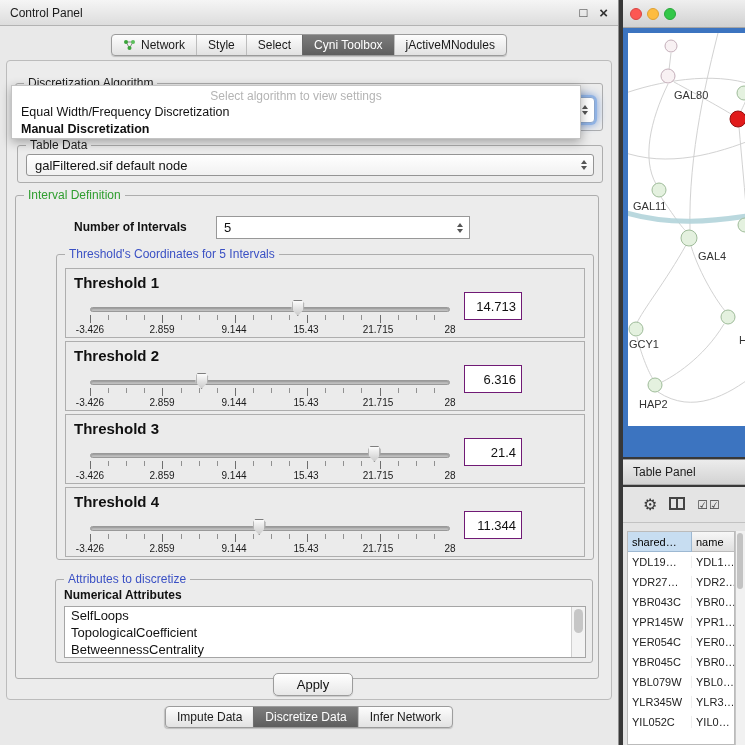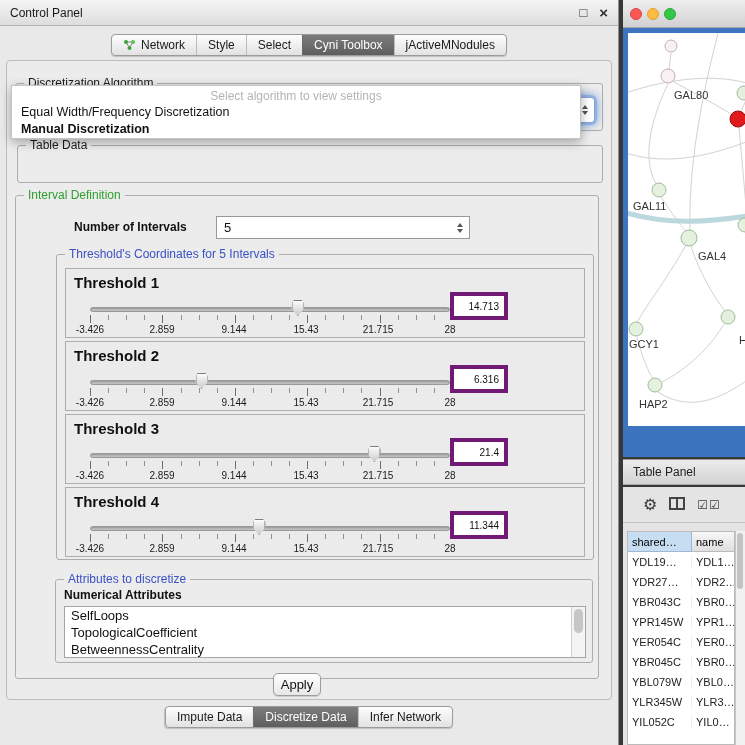--- a/index.html
+++ b/index.html
@@ -51,31 +51,31 @@
   .ths-group { position:absolute; left:40px; top:58px; width:538px; height:306px; border:1px solid #adadad; border-radius:3px; padding-top:13px; }
   .th-box { position:relative; height:70px; margin:0 8px 3px; border:1px solid #aeaeae; background:#ebebeb; }
   .th-label { position:absolute; left:8px; top:5px; font-size:15px; font-weight:bold; color:#111; }
   .slider { position:absolute; left:24px; top:24px; width:360px; height:44px; }
   .track { position:absolute; left:0; top:14px; width:100%; height:5px; background:#c4c4c4; border:1px solid #999; border-radius:3px; box-shadow:inset 0 1px 2px rgba(0,0,0,.25); }
   .ticks { position:absolute; left:0; top:22px; width:100%; height:8px; }
   .ticks::before { content:""; position:absolute; left:0; top:0; width:100.5%; height:5px; background:repeating-linear-gradient(to right,#909090 0 1px,transparent 1px 5%); }
   .ticks::after  { content:""; position:absolute; left:0; top:0; width:100.5%; height:8px; background:repeating-linear-gradient(to right,#6e6e6e 0 1px,transparent 1px 20%); }
   .thumb { position:absolute; top:7px; width:13px; height:16px; transform:translateX(-50%); background:linear-gradient(#ffffff,#c9c9c9); clip-path:polygon(20% 0,80% 0,100% 20%,100% 55%,50% 100%,0 55%,0 20%); box-shadow:inset 0 0 0 1px #7e7e7e; z-index:2; }
   .sl { position:absolute; top:31px; transform:translateX(-50%); font-size:10px; color:#1a1a1a; white-space:nowrap; }
-  .val-box { position:absolute; left:384px; top:23px; width:58px; height:28px; background:#fff; border:4px solid #701a75; font-size:10px; color:#111; display:flex; align-items:center; justify-content:flex-end; padding-right:5px; }
+  .val-box { position:absolute; left:398px; top:23px; width:58px; height:28px; background:#fff; border:1px solid #701a75; font-size:13px; color:#111; display:flex; align-items:center; justify-content:flex-end; padding-right:5px; }
 
   
   .attr-group { left:48px; top:518px; width:538px; height:84px; }
   .attr-label { position:absolute; left:8px; top:8px; font-size:12px; font-weight:bold; color:#111; }
   .attr-list { position:absolute; left:8px; top:26px; width:522px; height:52px; background:#fff; border:1px solid #a5a5a5; overflow:hidden; }
   .attr-item { font-size:13px; line-height:17px; padding-left:6px; color:#111; white-space:nowrap; }
   .list-scroll { position:absolute; right:0; top:0; bottom:0; width:14px; background:#f3f3f3; border-left:1px solid #cfcfcf; }
   .list-thumb { position:absolute; left:2px; top:2px; width:9px; height:24px; background:#c6c6c6; border-radius:5px; }
 
-  .apply-btn { position:absolute; left:266px; top:612px; width:48px; height:23px; border-radius:5px; background:linear-gradient(#ffffff,#e7e7e7); border:1px solid #9c9c9c; font-size:13px; color:#111; display:flex; align-items:center; justify-content:center; box-shadow:0 1px 1px rgba(0,0,0,.15); cursor:default; }
+  .apply-btn { position:absolute; left:266px; top:612px; width:80px; height:23px; border-radius:5px; background:linear-gradient(#ffffff,#e7e7e7); border:1px solid #9c9c9c; font-size:13px; color:#111; display:flex; align-items:center; justify-content:center; box-shadow:0 1px 1px rgba(0,0,0,.15); cursor:default; }
 
   .bottom-tabs { position:absolute; left:50%; transform:translateX(-50%); top:706px; }
 
   
   .rp { position:absolute; left:623px; top:0; width:122px; height:745px; }
   .net-win { position:absolute; left:0; top:0; width:122px; height:457px; background:#d8d8d8; }
   .net-titlebar { height:28px; background:linear-gradient(#efefef,#d1d1d1); border-bottom:1px solid #a5a5a5; display:flex; align-items:center; padding-left:7px; gap:5px; }
   .tl { width:12px; height:12px; border-radius:50%; }
   .tl.red { background:#fc5753; border:1px solid #d94542; }
   .tl.yel { background:#fdbc40; border:1px solid #dfa134; }
@@ -155,20 +155,27 @@
       </div>
 
       <div class="popup">
         <div class="pop-placeholder">Select algorithm to view settings</div>
         <div class="pop-opt">Equal Width/Frequency Discretization</div>
         <div class="pop-opt bold">Manual Discretization</div>
       </div>
 
       <div class="group td-group">
         <div class="group-title gt-dark">Table Data</div>
+        <div class="td-combo">
+          <span class="cval">galFiltered.sif default node</span>
+          <span class="combo-arrows">
+              <span class="tri-up"></span>
+              <span class="tri-down"></span>
+            </span>
+        </div>
       </div>
 
       <div class="group iv-group">
         <div class="group-title gt-green">Interval Definition</div>
         <div class="niv-label">Number of Intervals</div>
         <div class="spinner">
           <span class="cval">5</span>
           <span class="combo-arrows">
               <span class="tri-up"></span>
               <span class="tri-down"></span>

